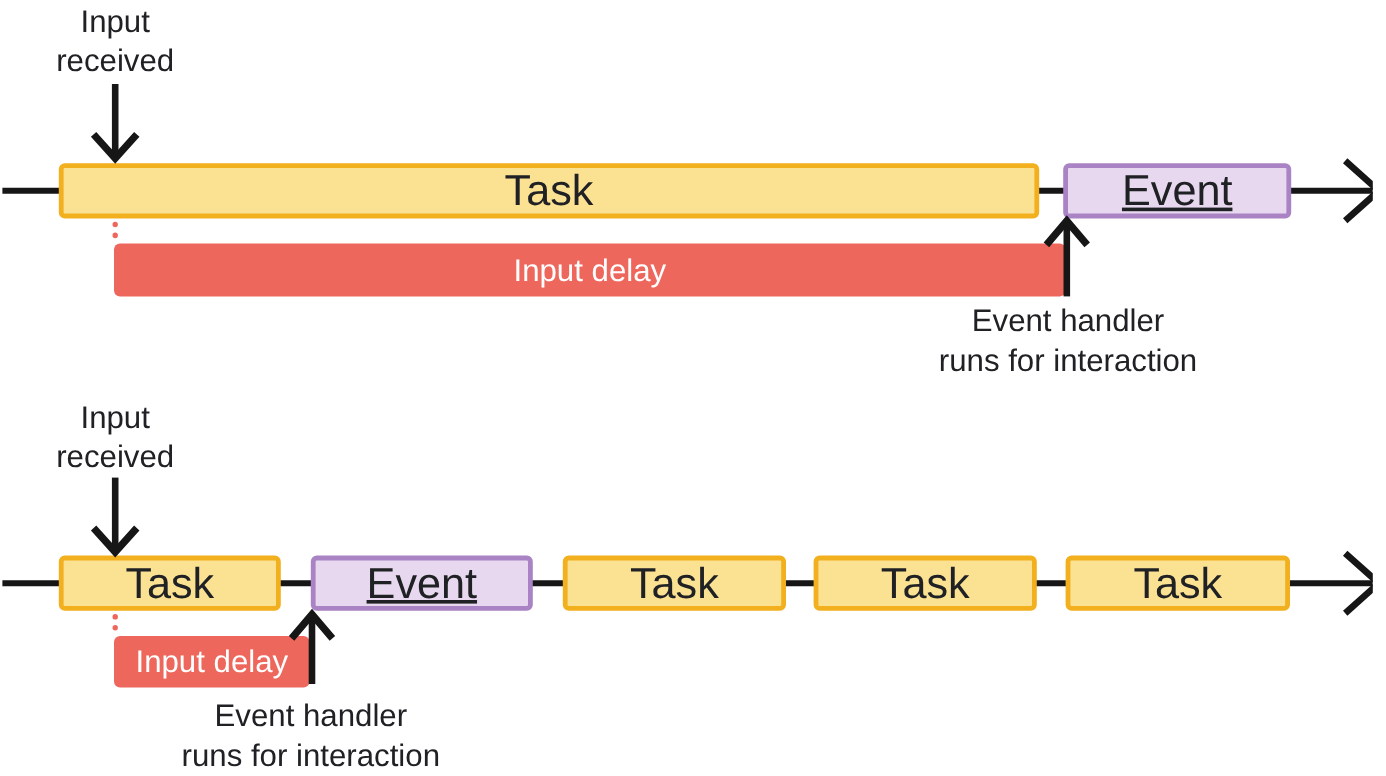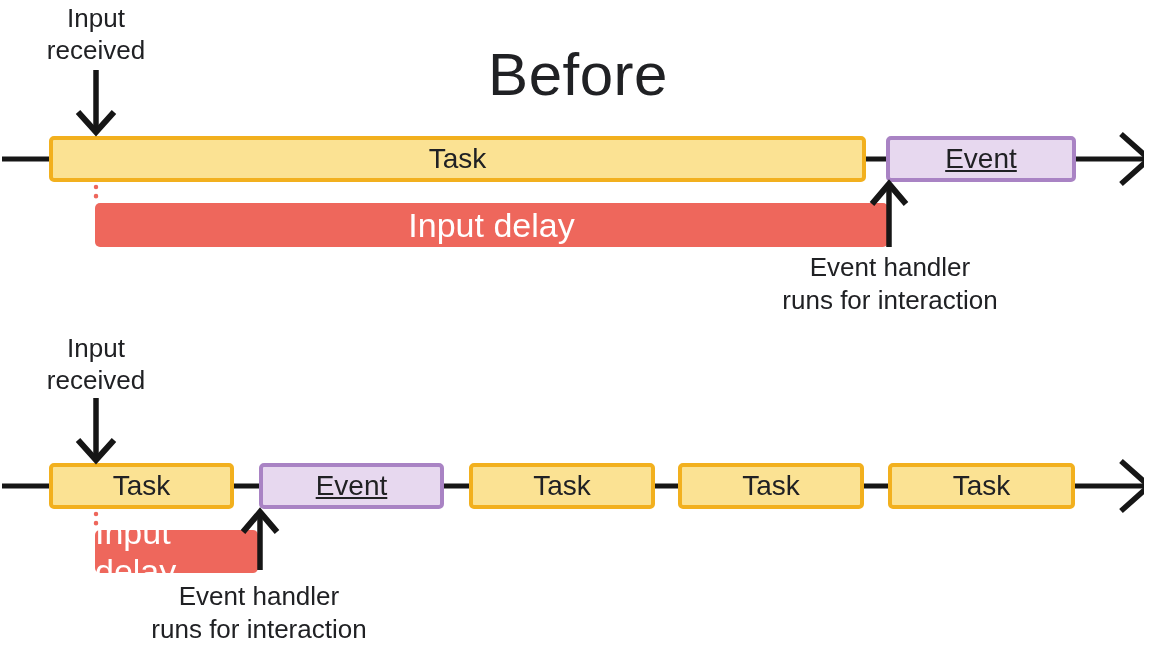--- a/index.html
+++ b/index.html
@@ -14,44 +14,43 @@
     position:absolute;width:400px;text-align:center;z-index:1;
     font-size:60px;line-height:62px;letter-spacing:0.5px;color:#202124;font-weight:400;
   }
   .small-label{
     position:absolute;text-align:center;font-size:26px;line-height:32px;color:#202124;z-index:1;
   }
   .bar{
     position:absolute;height:46px;box-sizing:border-box;z-index:1;
     border:4px solid #F2B01E;border-radius:5px;background:#FBE293;
     display:flex;align-items:center;justify-content:center;
-    font-size:28px;color:#202124;
+    font-size:36px;color:#202124;
   }
   .bar.event{background:#E7D8EF;border-color:#A983C4;text-decoration:underline;}
   .delay{
     position:absolute;box-sizing:border-box;z-index:1;border-radius:5px;background:#EE675C;
     display:flex;align-items:center;justify-content:center;
-    font-size:34px;color:#FFFFFF;
+    font-size:26px;color:#FFFFFF;
   }
 </style>
 </head>
 <body>
 
 <div class="canvas">
 
   <svg class="layer back" width="1155" height="647" viewBox="0 0 1155 647">
     <line x1="2" y1="159" x2="1144" y2="159" stroke="#161616" stroke-width="5"></line>
     <polyline points="1121,134 1149,159 1121,184" fill="none" stroke="#161616" stroke-width="5.5"></polyline>
     <line x1="2" y1="486" x2="1144" y2="486" stroke="#161616" stroke-width="5"></line>
     <polyline points="1121,461 1149,486 1121,511" fill="none" stroke="#161616" stroke-width="5.5"></polyline>
   </svg>
 
   <div class="small-label" style="left:16px;top:2px;width:160px">Input received</div>
 
-  <div class="title" style="left:378px;top:44px">Before</div>
 
   <div class="bar" style="left:49px;top:136px;width:817px">
     <span>Task</span>
   </div>
 
   <div class="bar event" style="left:886px;top:136px;width:190px">
     <span>Event</span>
   </div>
 
   <div class="delay" style="left:95px;top:203px;width:793px;height:44px">

